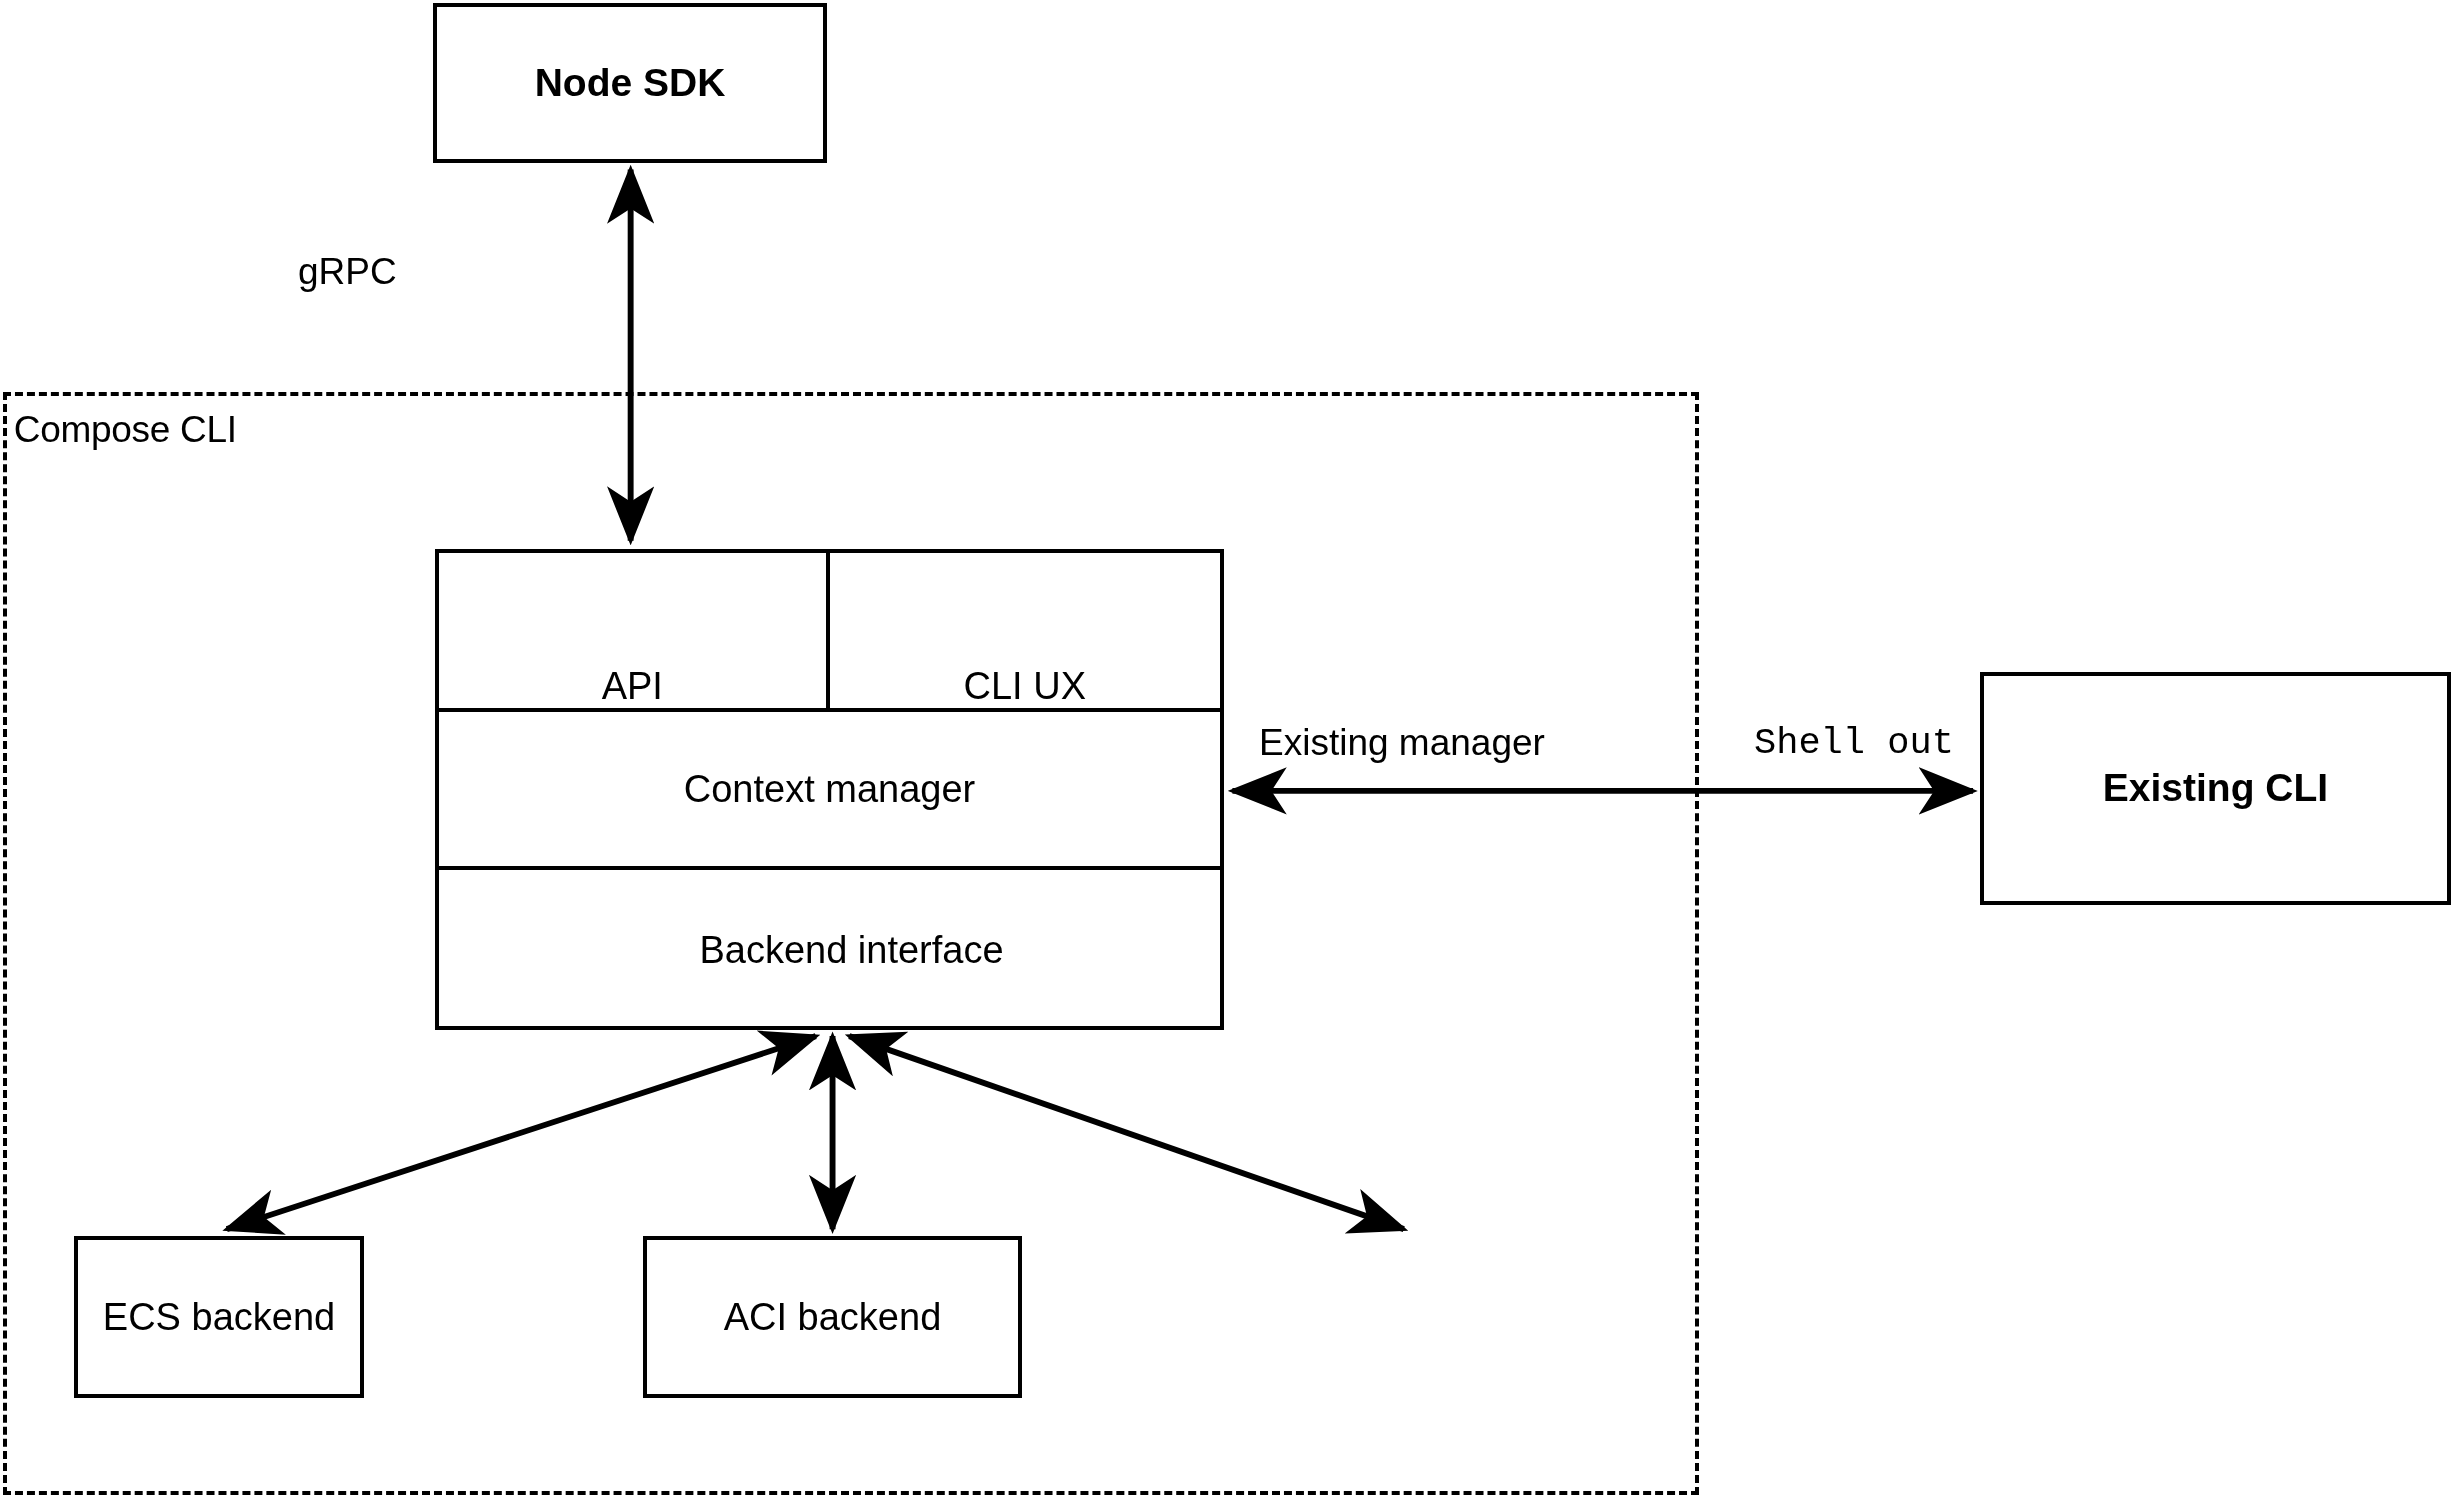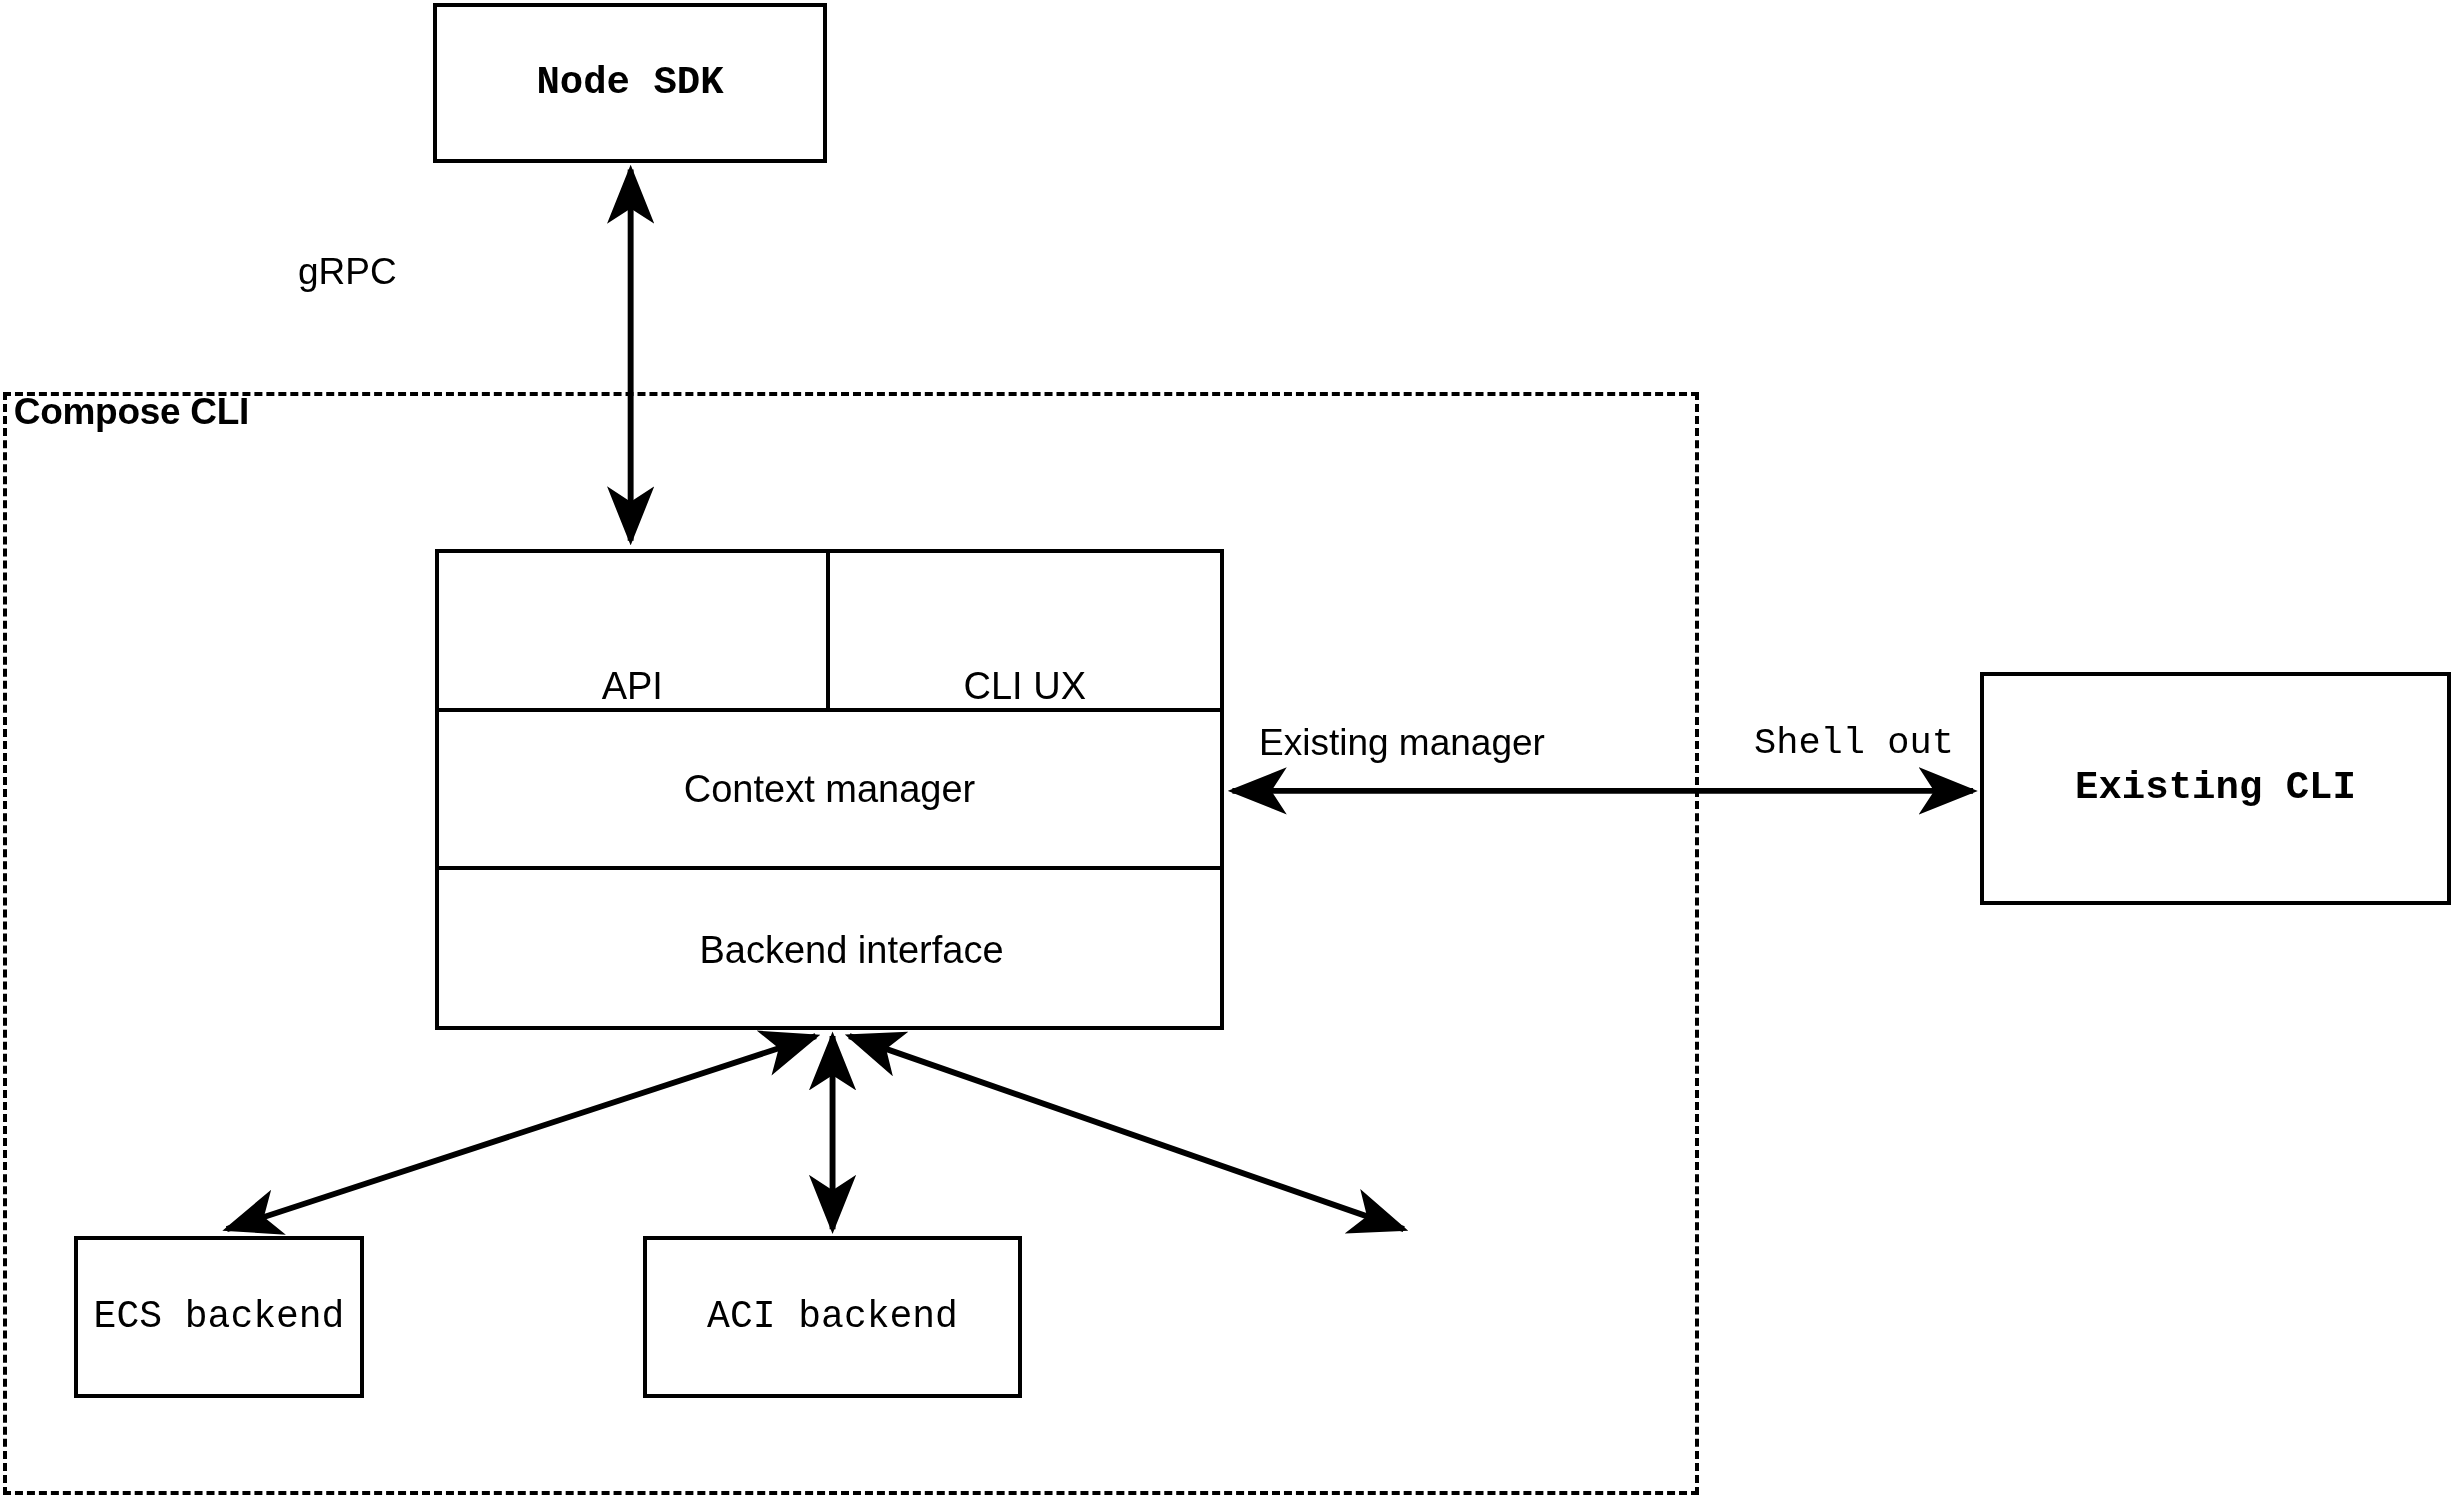--- a/index.html
+++ b/index.html
@@ -27,21 +27,20 @@
   .node-box {
     position: absolute;
     box-sizing: border-box;
     border: 4.9px solid #000000;
     background: #ffffff;
     display: flex;
     align-items: center;
     justify-content: center;
     text-align: left;
     line-height: 1.18;
-    font-family: Liberation Mono, monospace;
   }
   .node-label {
     display: block;
     padding: 0 9.9px;
   }
   .bold-node { font-weight: bold; }
 
   
   #node-sdk-box {
     left: 433px; top: 3px; width: 394px; height: 160px;
@@ -52,23 +51,23 @@
   #compose-cli-container {
     position: absolute;
     left: 3px; top: 392px;
     width: 1696px; height: 1103px;
     box-sizing: border-box;
     border: 4.9px dashed #000000;
     background: transparent;
   }
   #compose-cli-title {
     position: absolute;
-    left: 13.8px; top: 391px;
+    left: 13.8px; top: 409px;
     font-size: 37px;
-    font-weight: bold;
+    font-weight: normal;
     letter-spacing: -0.3px;
     white-space: nowrap;
   }
 
   
   #central-stack {
     position: absolute;
     left: 435px; top: 549px;
     width: 789px; height: 481px;
     box-sizing: border-box;

